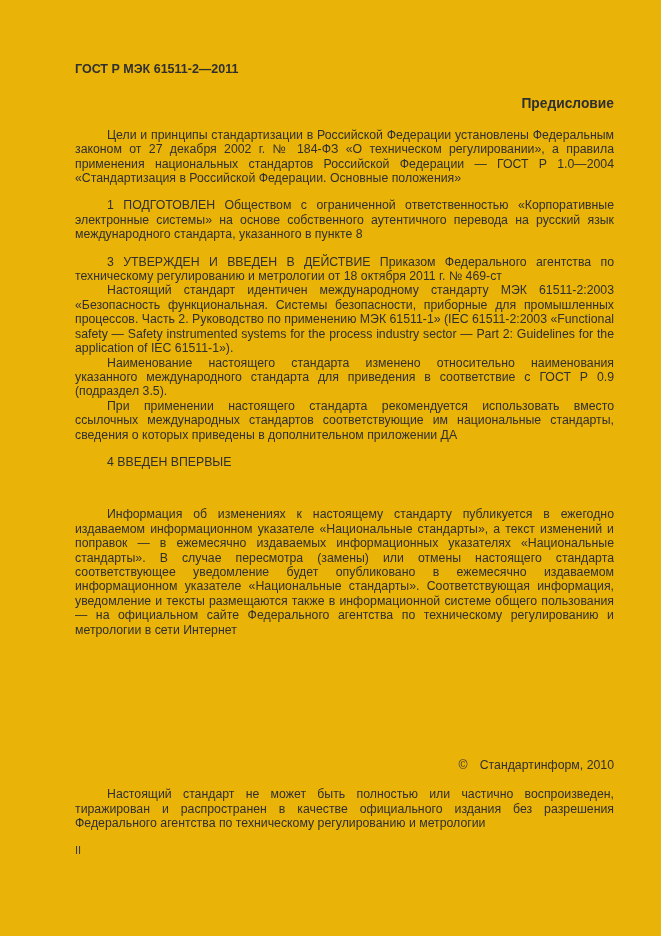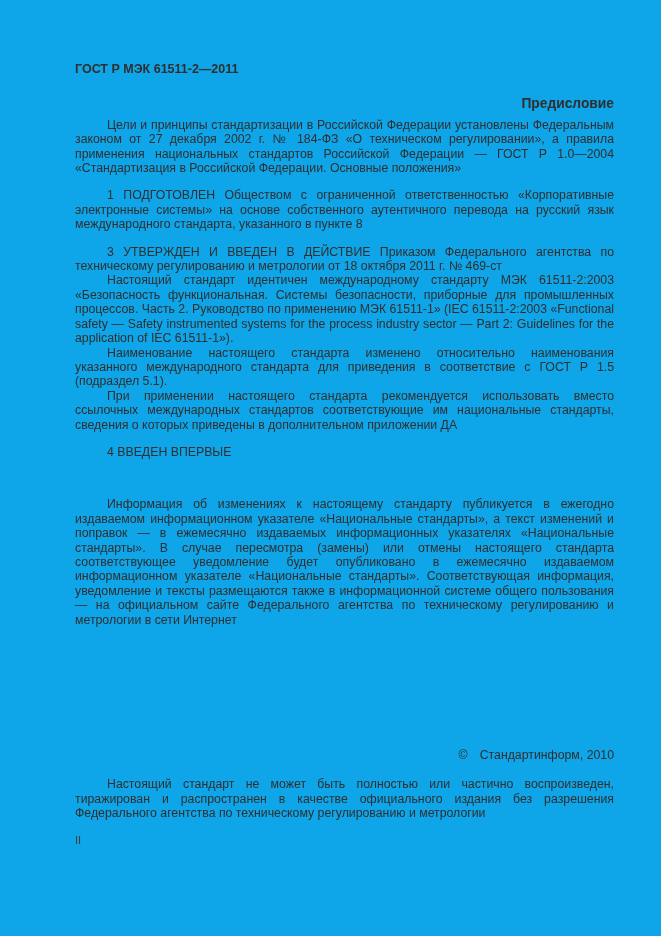--- a/index.html
+++ b/index.html
@@ -1,20 +1,20 @@
 <!DOCTYPE html>
 <html lang="ru"><head>
 <meta charset="utf-8">
 <style>
   html, body { margin: 0; padding: 0; }
   body { background: #e9e9e9; }
   .page {
     width: 661px;
     height: 936px;
-    background: #0ea5e9;
+    background: #eab308;
     font-family: "Liberation Sans", sans-serif;
     color: #2f2f2f;
     box-sizing: border-box;
     padding: 62px 47px 0 75px;
     font-size: 12.3px;
     line-height: 14.4px;
     overflow: hidden;
   }
   p { margin: 0; }
   .justify { text-align: justify; }
@@ -22,21 +22,21 @@
   .doc-code {
     font-weight: bold;
     font-size: 12.5px;
   }
   .title {
     font-size: 13.8px;
     font-weight: bold;
     text-align: right;
     margin: 21px 0 0 0;
   }
-  .intro      { margin-top: 6px; }
+  .intro      { margin-top: 16px; }
   .heading2   { font-weight: bold; margin-top: 17px; }
   .mt-item    { margin-top: 13px; }
   .note {
     margin-top: 38px;
   }
   .copyright {
     margin-top: 121px;
     text-align: right;
   }
   .copyright .sym { margin-right: 12px; }
@@ -59,21 +59,21 @@
   <p class="intro indent justify">Цели и принципы стандартизации в Российской Федерации установлены Федеральным законом от 27 декабря 2002 г. № 184-ФЗ «О техническом регулировании», а правила применения национальных стандартов Российской Федерации — ГОСТ Р 1.0—2004 «Стандартизация в Российской Федерации. Основные положения»</p>
 
 
   <p class="mt-item indent justify">1  ПОДГОТОВЛЕН Обществом с ограниченной ответственностью «Корпоративные электронные системы» на основе собственного аутентичного перевода на русский язык международного стандарта, указанного в пункте 8</p>
 
 
   <p class="mt-item indent justify">3  УТВЕРЖДЕН  И  ВВЕДЕН  В  ДЕЙСТВИЕ  Приказом Федерального агентства по техническому регулированию и метрологии от 18 октября 2011 г. № 469-ст</p>
 
   <p class="indent justify">Настоящий стандарт идентичен международному стандарту МЭК 61511-2:2003 «Безопасность функциональная. Системы безопасности, приборные для промышленных процессов. Часть 2. Руководство по применению МЭК 61511-1» (IEC 61511-2:2003 «Functional safety — Safety instrumented systems for the process industry sector — Part 2: Guidelines for the application of IEC 61511-1»).</p>
 
-  <p class="indent justify">Наименование настоящего стандарта изменено относительно наименования указанного международного стандарта для приведения в соответствие с ГОСТ Р 1.5 (подраздел 5.1).</p>
+  <p class="indent justify">Наименование настоящего стандарта изменено относительно наименования указанного международного стандарта для приведения в соответствие с ГОСТ Р 0.9 (подраздел 3.5).</p>
 
   <p class="indent justify">При применении настоящего стандарта рекомендуется использовать вместо ссылочных международных стандартов соответствующие им национальные стандарты, сведения о которых приведены в дополнительном приложении ДА</p>
 
   <p class="mt-item indent">4  ВВЕДЕН ВПЕРВЫЕ</p>
 
   <p class="note indent justify">Информация об изменениях к настоящему стандарту публикуется в ежегодно издаваемом информационном указателе «Национальные стандарты», а текст изменений и поправок — в ежемесячно издаваемых информационных указателях «Национальные стандарты». В случае пересмотра (замены) или отмены настоящего стандарта соответствующее уведомление будет опубликовано в ежемесячно издаваемом информационном указателе «Национальные стандарты». Соответствующая информация, уведомление и тексты размещаются также в информационной системе общего пользования — на официальном сайте Федерального агентства по техническому регулированию и метрологии в сети Интернет</p>
 
   <div class="copyright">
     <span class="sym">©</span><span>Стандартинформ, 2010</span>
   </div>

